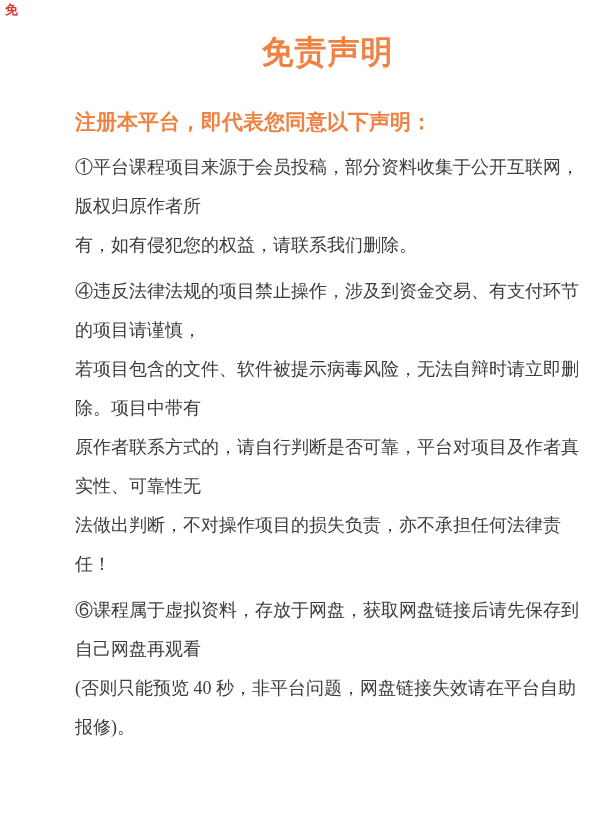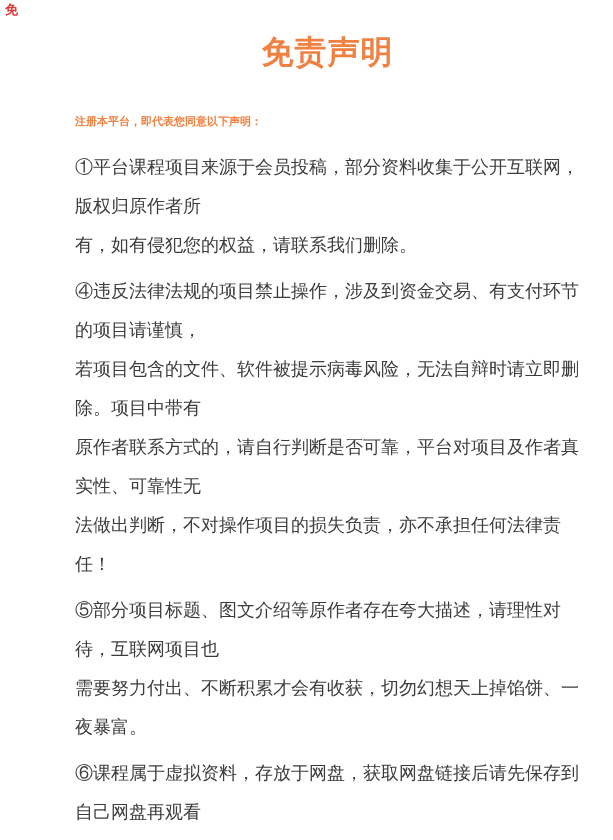--- a/index.html
+++ b/index.html
@@ -32,21 +32,21 @@
     text-align: center;
     font-size: 32px;
     line-height: 36px;
     font-weight: bold;
     letter-spacing: 1px;
     color: #ef8142;
     font-family: "Liberation Sans", sans-serif;
   }
   .lead-in {
     margin: 0 0 7px 0;
-    font-size: 11px;
+    font-size: 21px;
     line-height: 39px;
     font-weight: bold;
     color: #ef8142;
     font-family: "Liberation Sans", sans-serif;
     white-space: pre-line;
   }
   .para {
     margin: 0 0 7px 0;
     font-size: 18px;
     line-height: 39px;
@@ -70,19 +70,17 @@
   <p class="para">①平台课程项目来源于会员投稿，部分资料收集于公开互联网，版权归原作者所
 有，如有侵犯您的权益，请联系我们删除。</p>
 
 
 
   <p class="para">④违反法律法规的项目禁止操作，涉及到资金交易、有支付环节的项目请谨慎，
 若项目包含的文件、软件被提示病毒风险，无法自辩时请立即删除。项目中带有
 原作者联系方式的，请自行判断是否可靠，平台对项目及作者真实性、可靠性无
 法做出判断，不对操作项目的损失负责，亦不承担任何法律责任！</p>
 
-  <p class="para">⑤部分项目标题、图文介绍等原作者存在夸大描述，请理性对待，互联网项目也
-需要努力付出、不断积累才会有收获，切勿幻想天上掉馅饼、一夜暴富。</p>
 
   <p class="para">⑥课程属于虚拟资料，存放于网盘，获取网盘链接后请先保存到自己网盘再观看
 (否则只能预览 40 秒，非平台问题，网盘链接失效请在平台自助报修)。</p>
 
 </div>
 
 </body></html>

